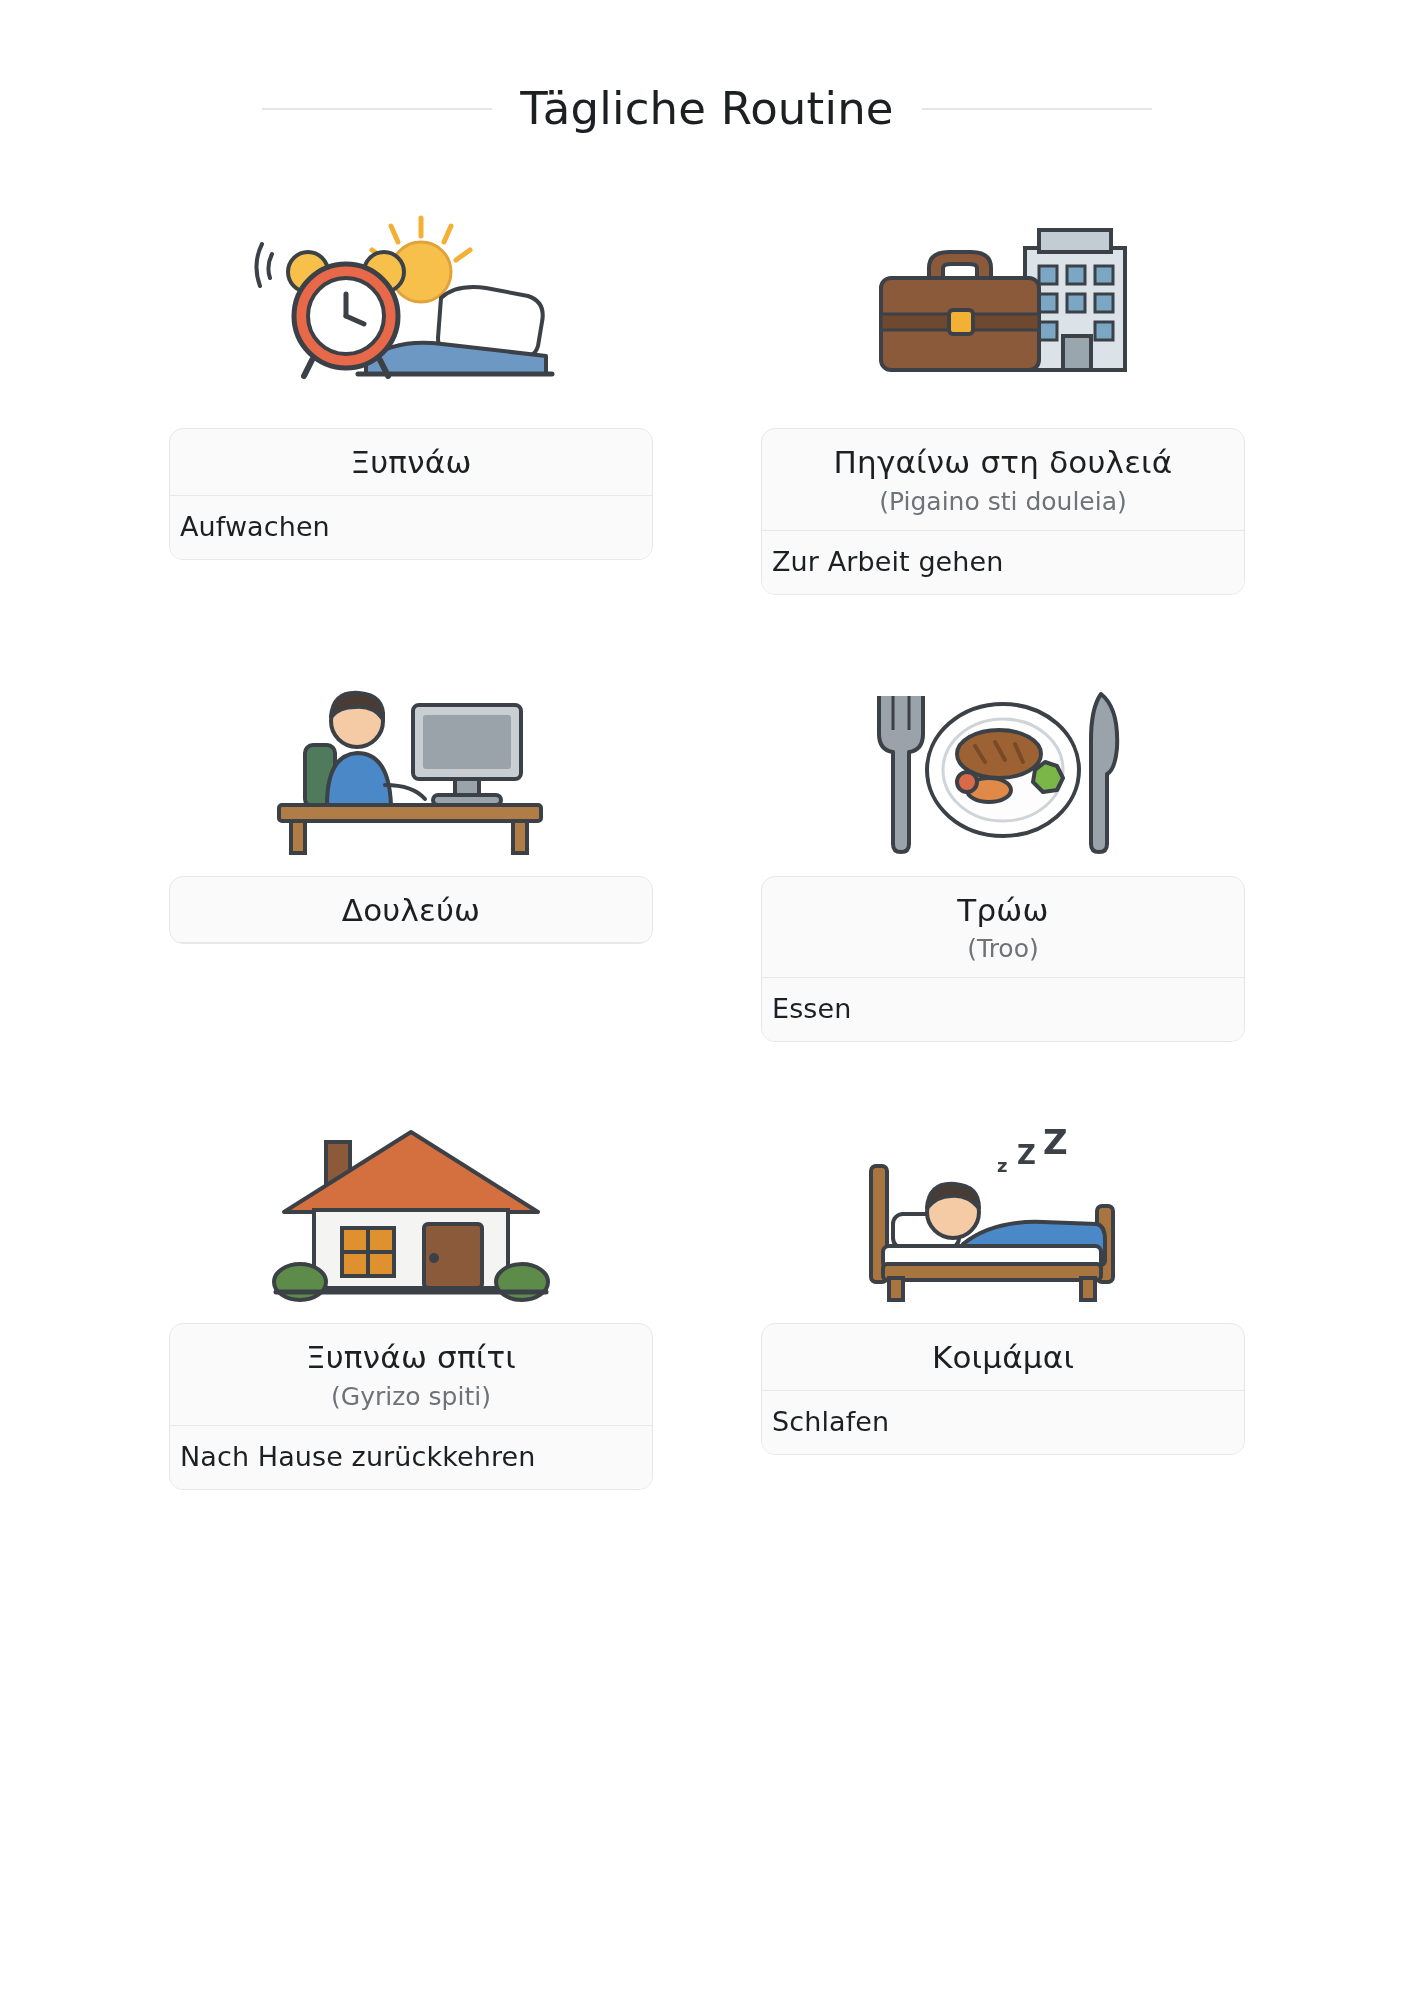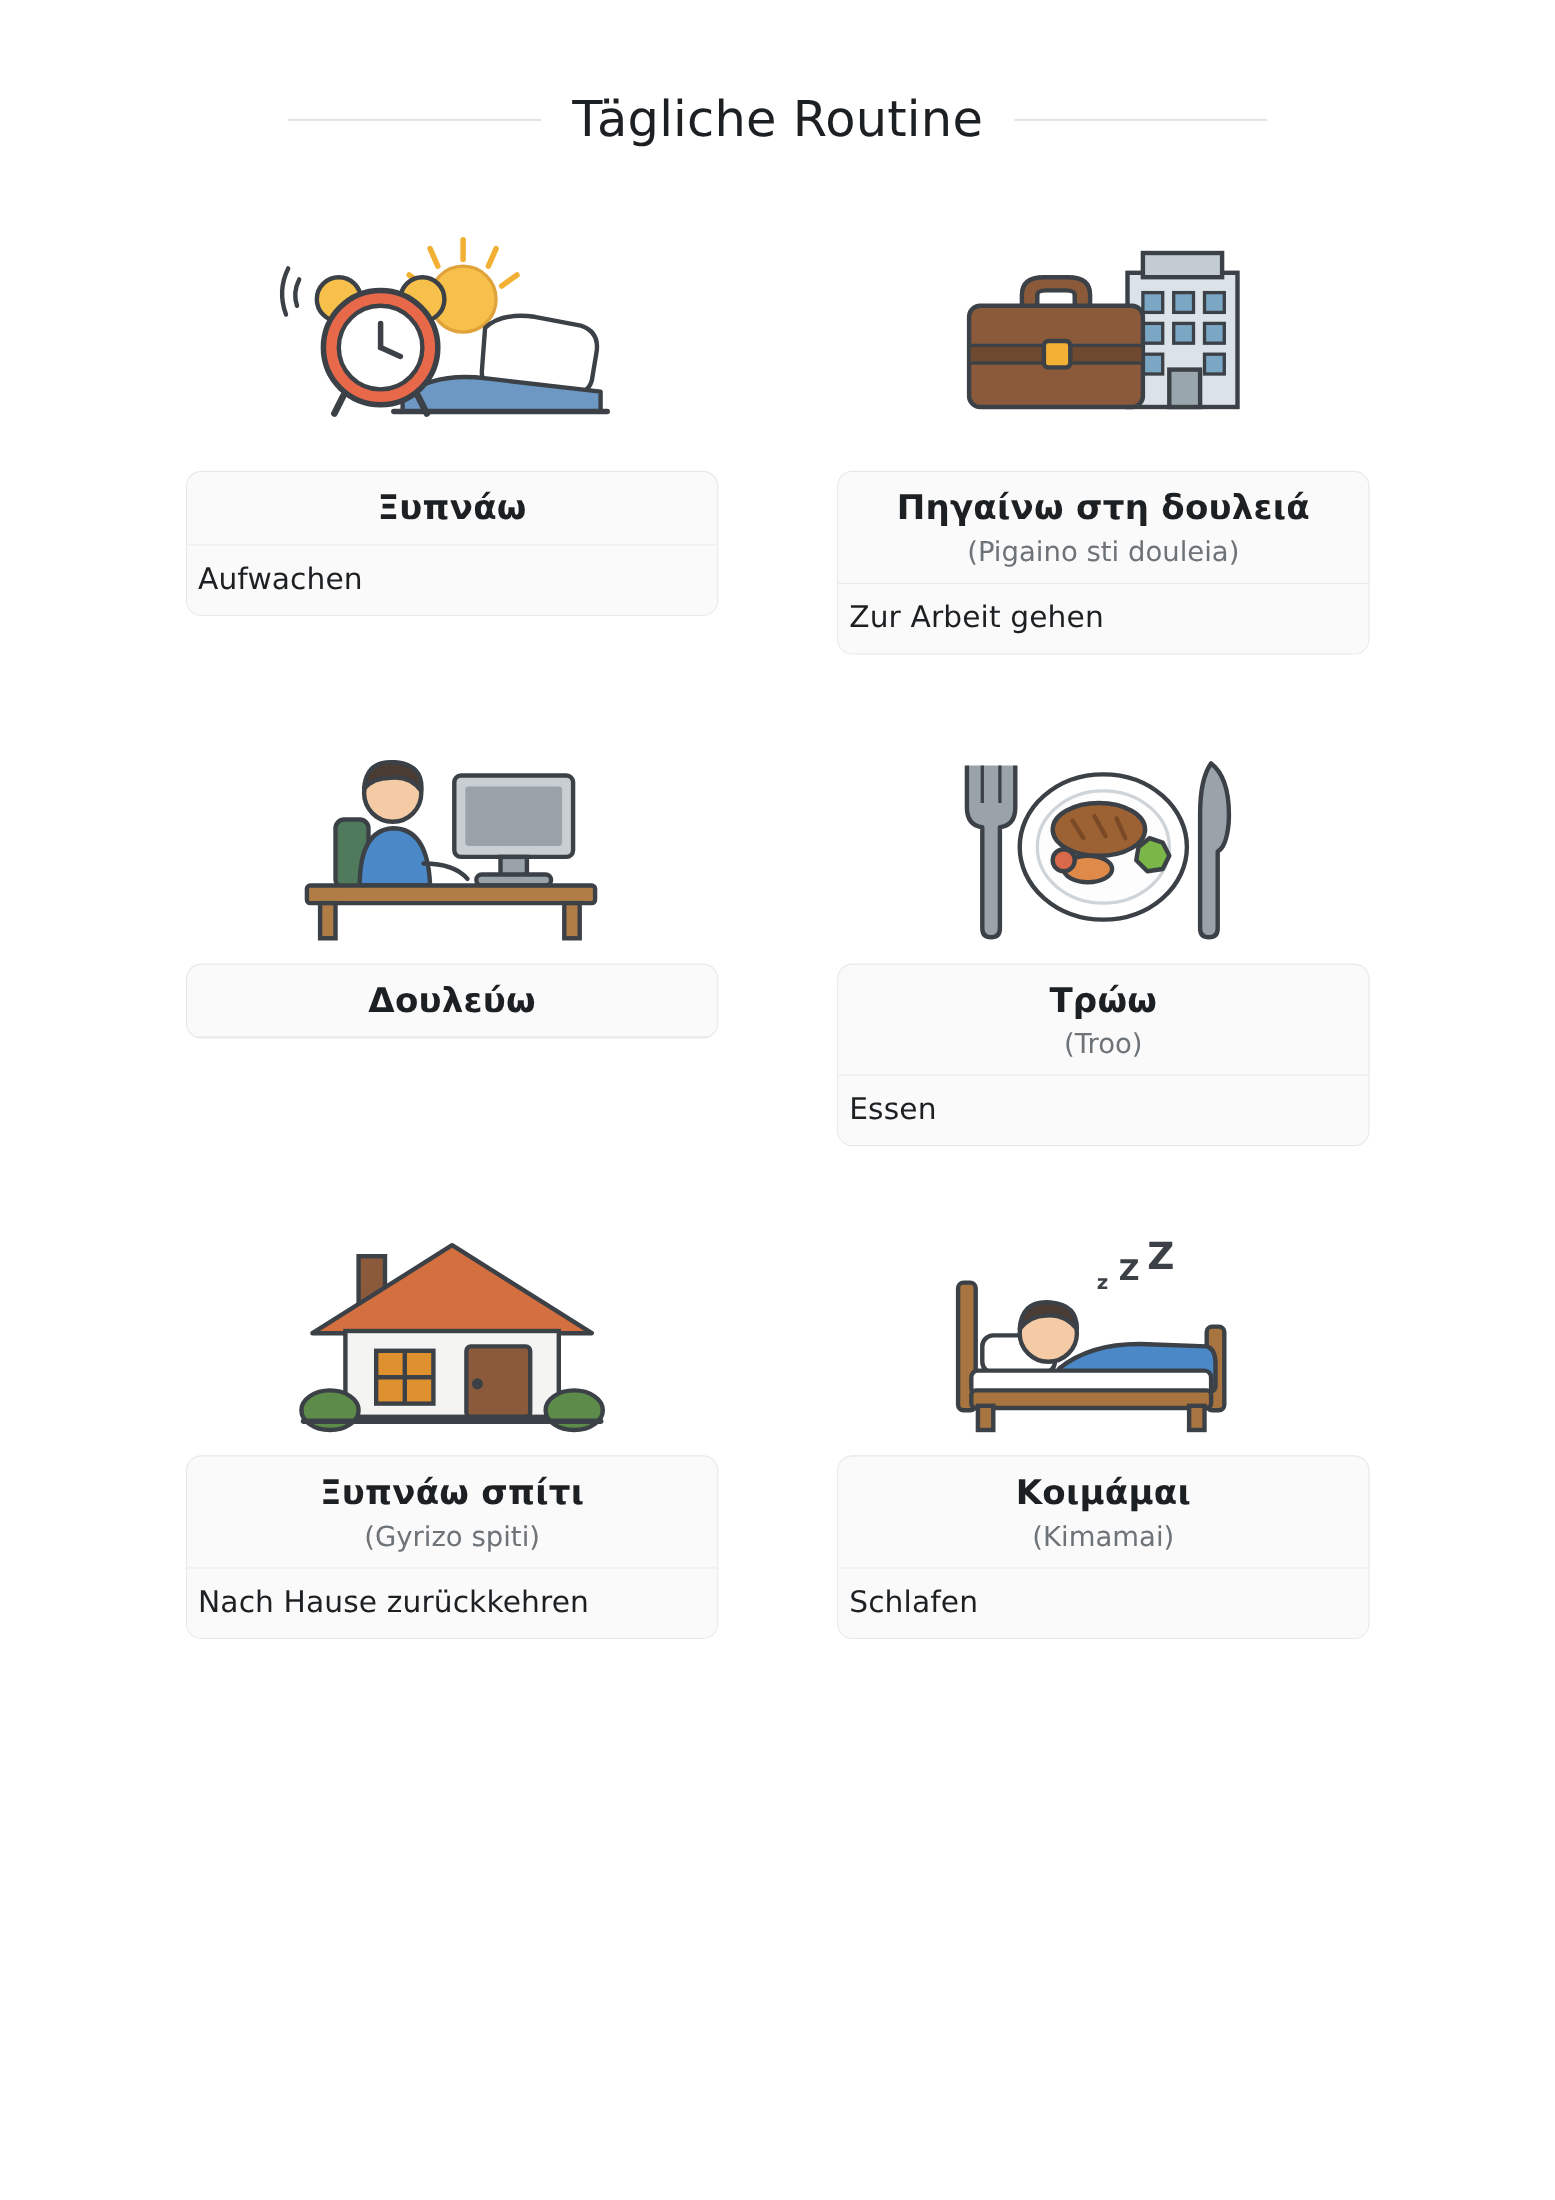--- a/index.html
+++ b/index.html
@@ -82,21 +82,21 @@
     background: #fafafa;
     overflow: hidden;
   }
   .labels .top {
     padding: 16px 10px 14px 10px;
     text-align: center;
     border-bottom: 1.5px solid #e6e8ea;
   }
   .word {
     font-size: 31px;
-    font-weight: 700;
+    font-weight: 400;
     color: #1d2023;
     line-height: 1.15;
     letter-spacing: 0.2px;
   }
   .translit {
     font-size: 25px;
     color: #6e7378;
     margin-top: 6px;
     font-style: normal;
   }
@@ -323,21 +323,20 @@
 
           <rect x="30" y="126" width="218" height="22" rx="6" fill="#ffffff" stroke="#3b4146" stroke-width="4"></rect>
           <rect x="30" y="144" width="218" height="16" rx="4" fill="#a8743f" stroke="#3b4146" stroke-width="4"></rect>
           <rect x="36" y="158" width="14" height="22" fill="#a8743f" stroke="#3b4146" stroke-width="4"></rect>
           <rect x="228" y="158" width="14" height="22" fill="#a8743f" stroke="#3b4146" stroke-width="4"></rect>
         </svg>
       </div>
       <div class="labels">
         <div class="top">
           <div class="word">Κοιμάμαι</div>
-          <div class="translit">(Kimamai)</div>
         </div>
         <div class="bottom">
           <div class="meaning">Schlafen</div>
         </div>
       </div>
     </div>
 
   </div>
 </div>
 

